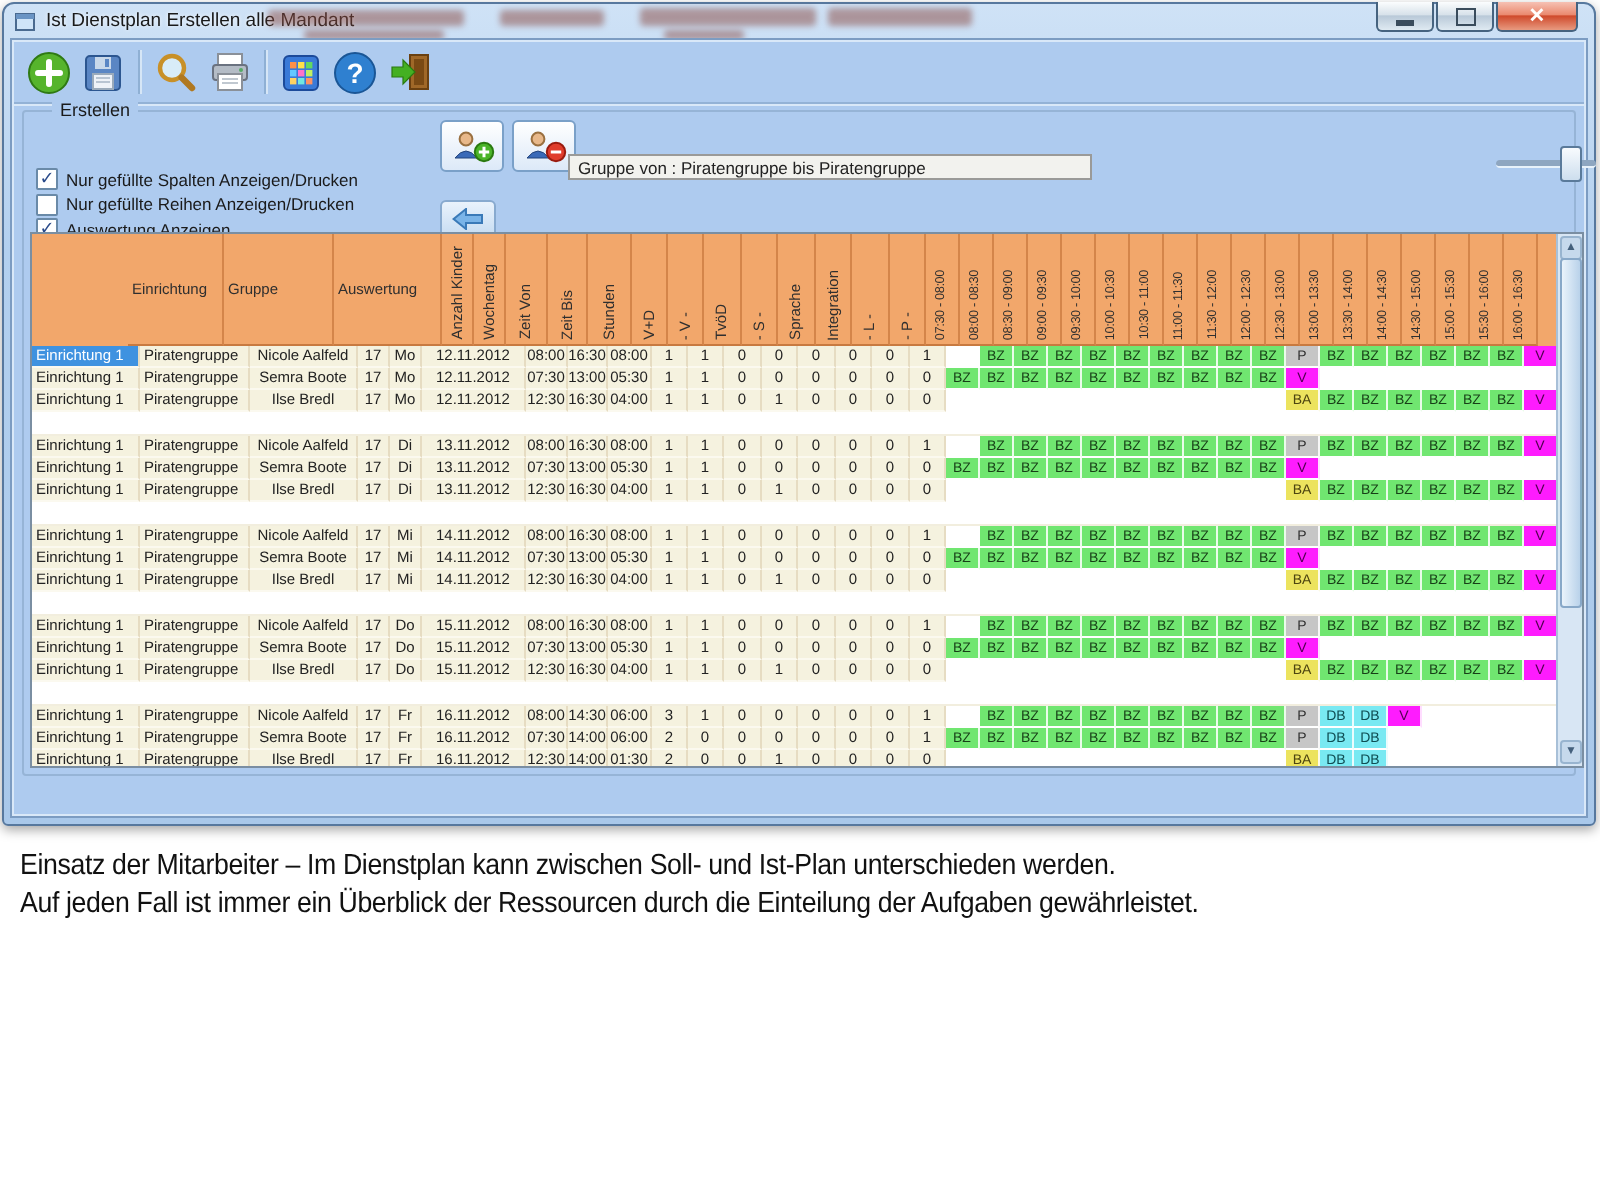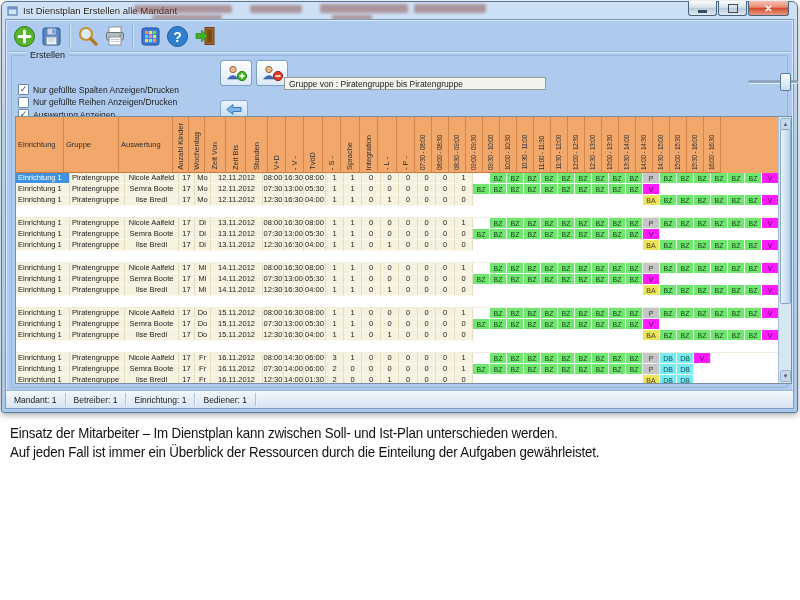--- a/index.html
+++ b/index.html
@@ -199,21 +199,21 @@
           </svg>
       </div>
 
       <div class="slider">
         <div class="track"></div>
         <div class="handle"></div>
       </div>
 
       <div class="tbl">
         <div class="thead" id="thead">
-            <div class="th horiz" style="width: 48px;">
+            <div class="th horiz" style="width: 48px; margin-left: 48px;">
               <span>Einrichtung</span>
             </div>
             <div class="th horiz" style="width: 55px;">
               <span>Gruppe</span>
             </div>
             <div class="th horiz" style="width: 54px;">
               <span>Auswertung</span>
             </div>
             <div class="th vert" style="width: 16px;">
               <span>Anzahl Kinder</span>
@@ -871,25 +871,19 @@
             </div>
           </div>
         <div class="vscroll">
           <div class="arr" style="top:1px;">▲</div>
           <div class="thumb"></div>
           <div class="arr" style="bottom:1px;">▼</div>
         </div>
       </div>
     </div>
 
-    <div class="statusbar" id="statusbar">
-        <div class="status-item">Mandant: 1</div>
-        <div class="status-item">Betreiber: 1</div>
-        <div class="status-item">Einrichtung: 1</div>
-        <div class="status-item">Bediener: 1</div>
-      </div>
   </div>
 </div>
 
 <div class="caption">
   <div>Einsatz der Mitarbeiter – Im Dienstplan kann zwischen Soll- und Ist-Plan unterschieden werden.</div>
   <div>Auf jeden Fall ist immer ein Überblick der Ressourcen durch die Einteilung der Aufgaben gewährleistet.</div>
 </div>
 
 </body></html>

